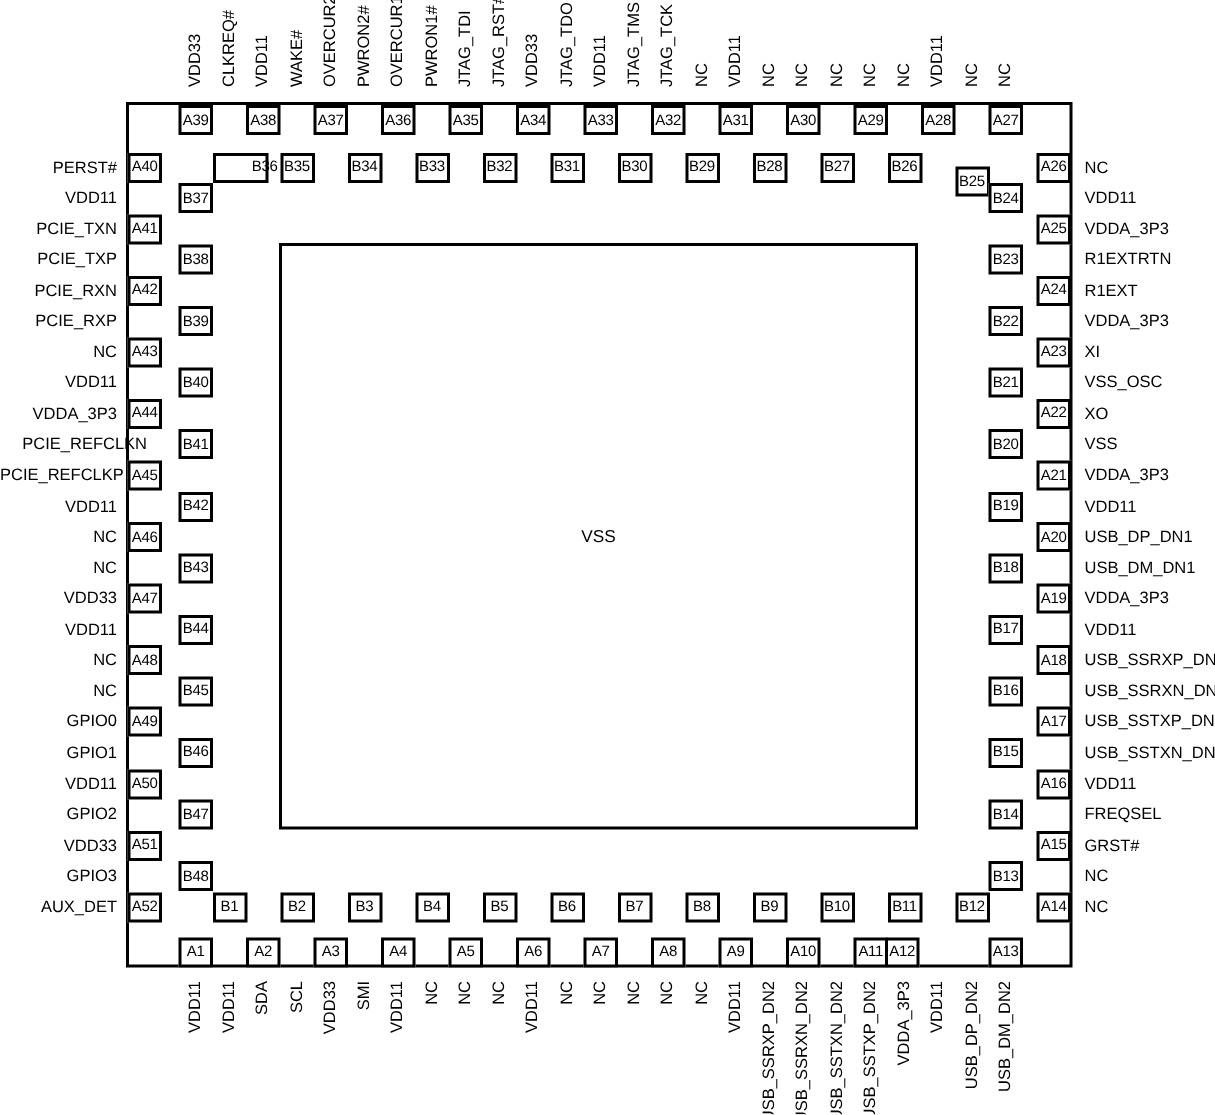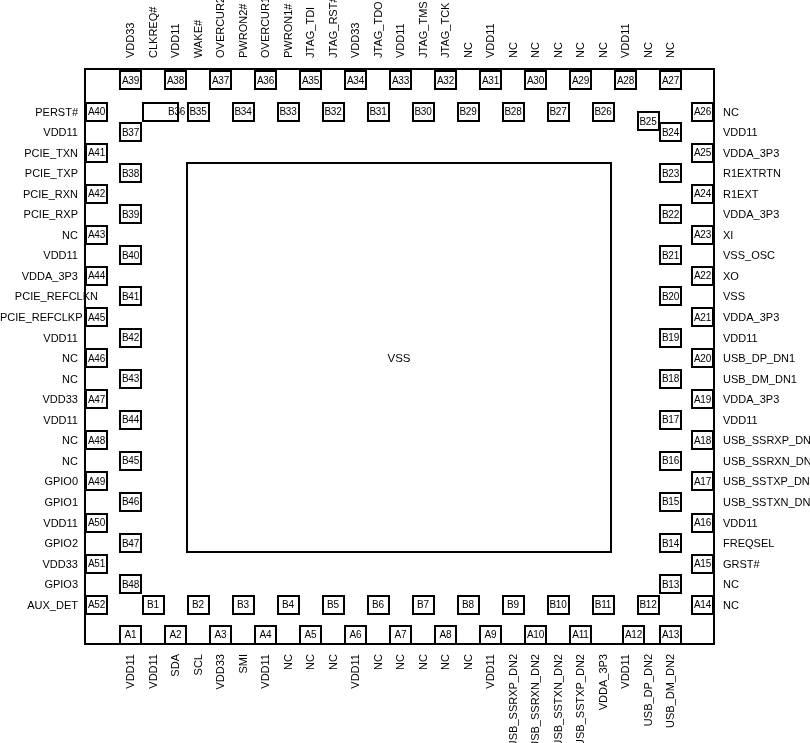--- a/index.html
+++ b/index.html
@@ -213,21 +213,21 @@
       </div>
       <div class="vlabel bottom" style="left: 551.5px; top: 654px;">USB_SSTXN_DN2</div>
       <div class="pin" style="left: 569px; top: 624.5px;">
         <span>A11</span>
       </div>
       <div class="vlabel bottom" style="left: 574px; top: 654px;">USB_SSTXP_DN2</div>
       <div class="pin" style="left: 591.5px; top: 594.7px;">
         <span>B11</span>
       </div>
       <div class="vlabel bottom" style="left: 596.5px; top: 654px;">VDDA_3P3</div>
-      <div class="pin" style="left: 622px; top: 624.5px;">
+      <div class="pin" style="left: 590px; top: 624.5px;">
         <span>A12</span>
       </div>
       <div class="vlabel bottom" style="left: 619px; top: 654px;">VDD11</div>
       <div class="pin" style="left: 636.5px; top: 594.7px;">
         <span>B12</span>
       </div>
       <div class="vlabel bottom" style="left: 641.5px; top: 654px;">USB_DP_DN2</div>
       <div class="pin" style="left: 659px; top: 624.5px;">
         <span>A13</span>
       </div>

